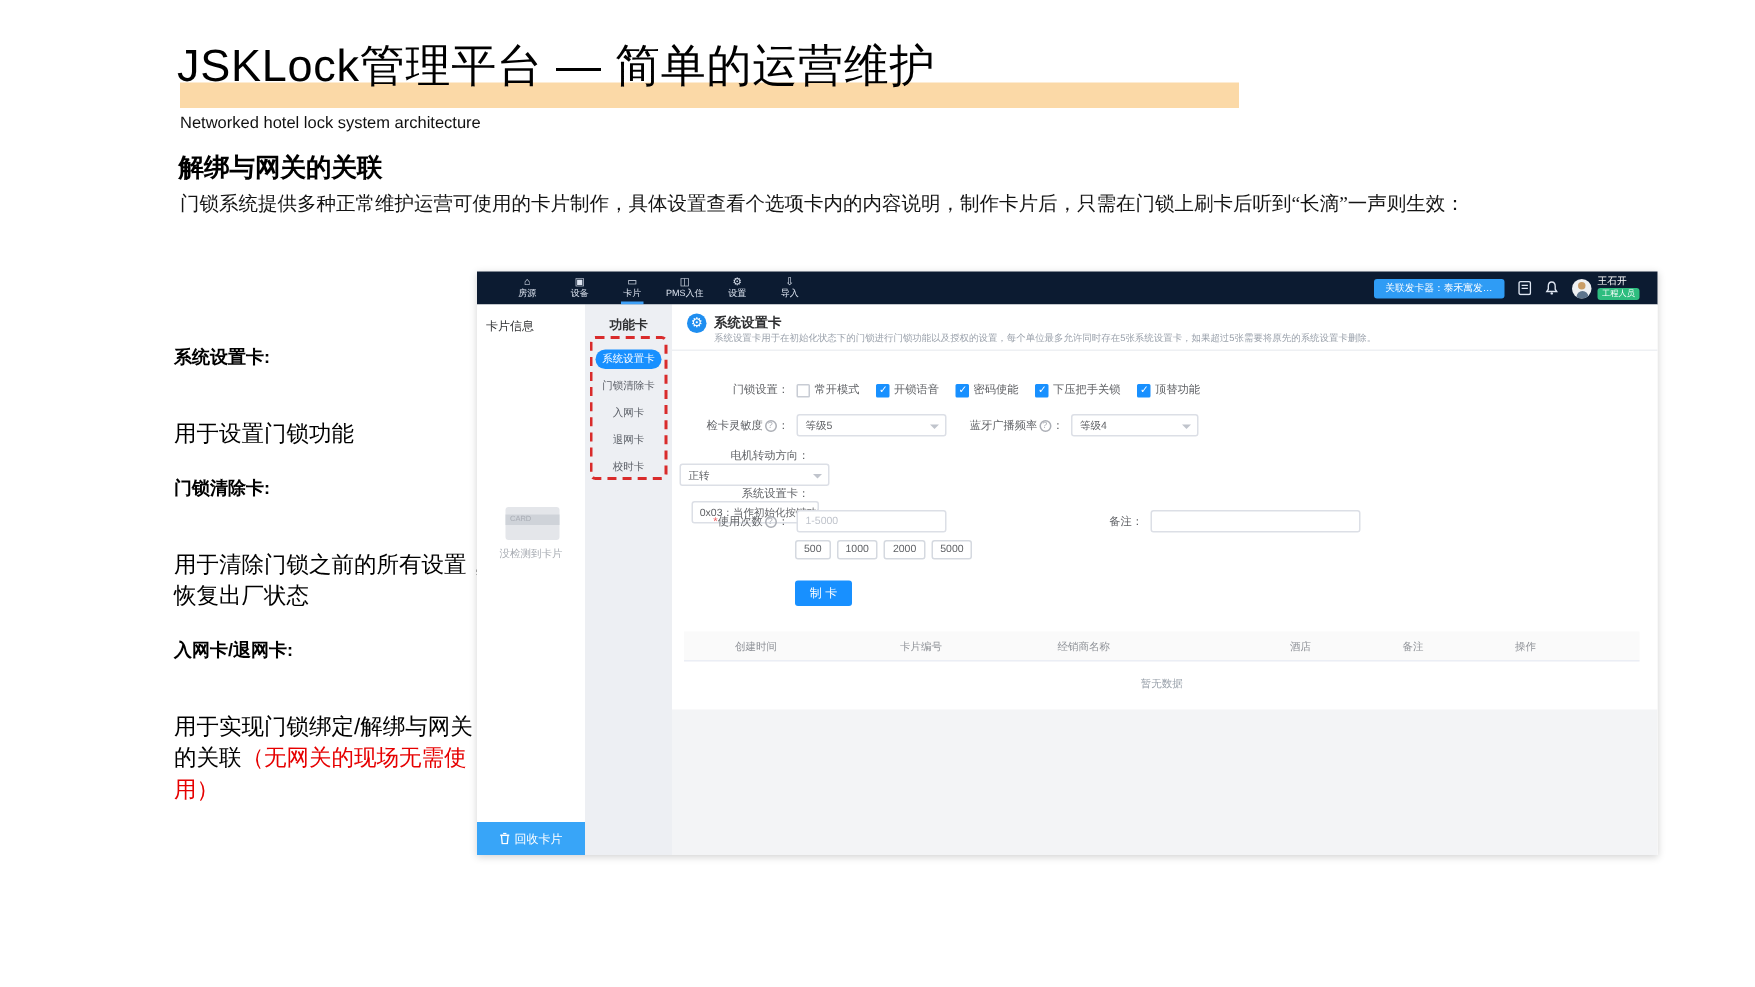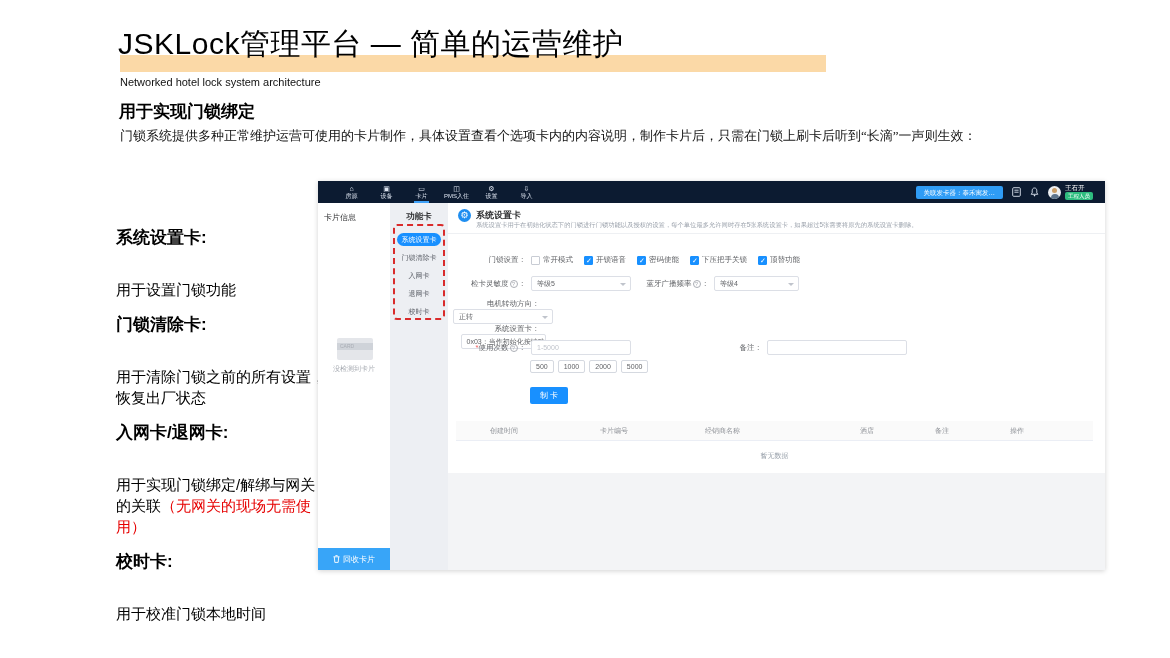--- a/index.html
+++ b/index.html
@@ -10,21 +10,21 @@
   }
   
   .highlight-bar { position:absolute; left:120px; top:55px; width:706px; height:17px; background:#fbd9a7; }
   .slide-title { position:absolute; left:118px; top:24px; font-size:30px; font-weight:500; letter-spacing:.5px; z-index:2; }
   .slide-subtitle { position:absolute; left:120px; top:76px; font-size:11px; color:#111; z-index:2; }
   .section-heading { position:absolute; left:119px; top:100px; font-size:17px; font-weight:700; }
   .intro { position:absolute; left:120px; top:127px; width:1015px; font-size:13px; color:#141414;
            font-family:"Liberation Serif","DejaVu Serif",serif; }
   .notes { position:absolute; left:116px; top:229px; width:212px; }
   .note { margin-bottom:16px; }
-  .note-title { font-size:17px; font-weight:700; line-height:18px; margin-bottom:3px; }
+  .note-title { font-size:12px; font-weight:700; line-height:18px; margin-bottom:3px; }
   .note-body { font-size:15px; line-height:21px;margin-top:32px; }
   .red { color:#e60000; }
 
   
   .app { position:absolute; left:318px; top:181px; width:787px; height:389px; background:#fff;
          box-shadow:0 1px 5px rgba(0,0,0,.18); font-family:"Liberation Sans","DejaVu Sans",sans-serif; }
 
   
   .navbar { position:absolute; left:0; top:0; width:100%; height:22px; background:#0c1b31;
             display:flex; align-items:center; }
@@ -111,39 +111,35 @@
   .empty { margin-top:10px; text-align:center; font-size:7px; color:#98a0aa; }
 </style>
 </head>
 <body>
 
 <div class="slide">
 
   <div class="highlight-bar"></div>
   <div class="slide-title">JSKLock管理平台 — 简单的运营维护</div>
   <div class="slide-subtitle">Networked hotel lock system architecture</div>
-  <div class="section-heading">用于实现门锁绑定</div>
+  <div class="section-heading">解绑与网关的关联</div>
   <div class="intro">门锁系统提供多种正常维护运营可使用的卡片制作，具体设置查看个选项卡内的内容说明，制作卡片后，只需在门锁上刷卡后听到“长滴”一声则生效：</div>
 
   <div class="notes">
     <div class="note">
       <div class="note-title">系统设置卡:</div>
       <div class="note-body">用于设置门锁功能</div>
     </div>
     <div class="note">
       <div class="note-title">门锁清除卡:</div>
       <div class="note-body">用于清除门锁之前的所有设置，恢复出厂状态</div>
     </div>
     <div class="note">
       <div class="note-title">入网卡/退网卡:</div>
       <div class="note-body"><span>用于实现门锁绑定/解绑与网关的关联</span><span class="red">（无网关的现场无需使用）</span></div>
-    </div>
-    <div class="note">
-      <div class="note-title">校时卡:</div>
-      <div class="note-body">用于校准门锁本地时间</div>
     </div>
   </div>
 
   <div class="app">
 
     <div class="navbar">
       <div class="nav-items">
         <div class="nav-item">
           <span class="ni-icon">⌂</span>
           <span class="ni-label">房源</span>

